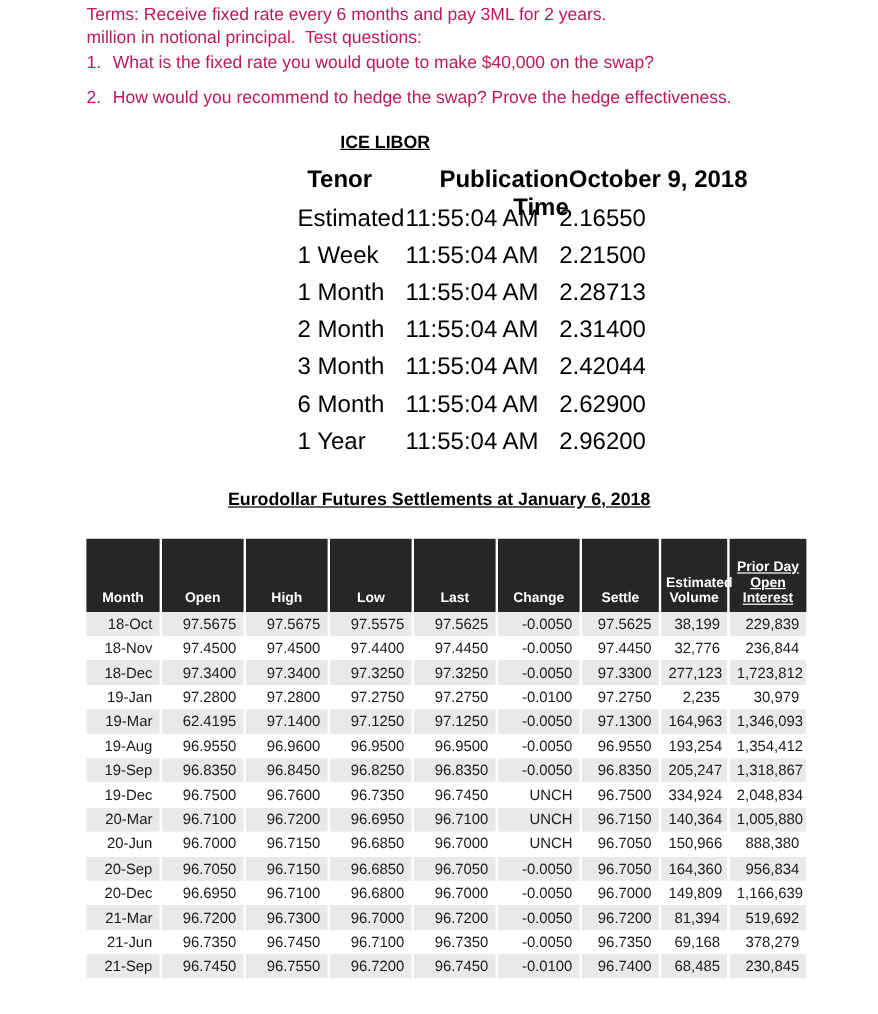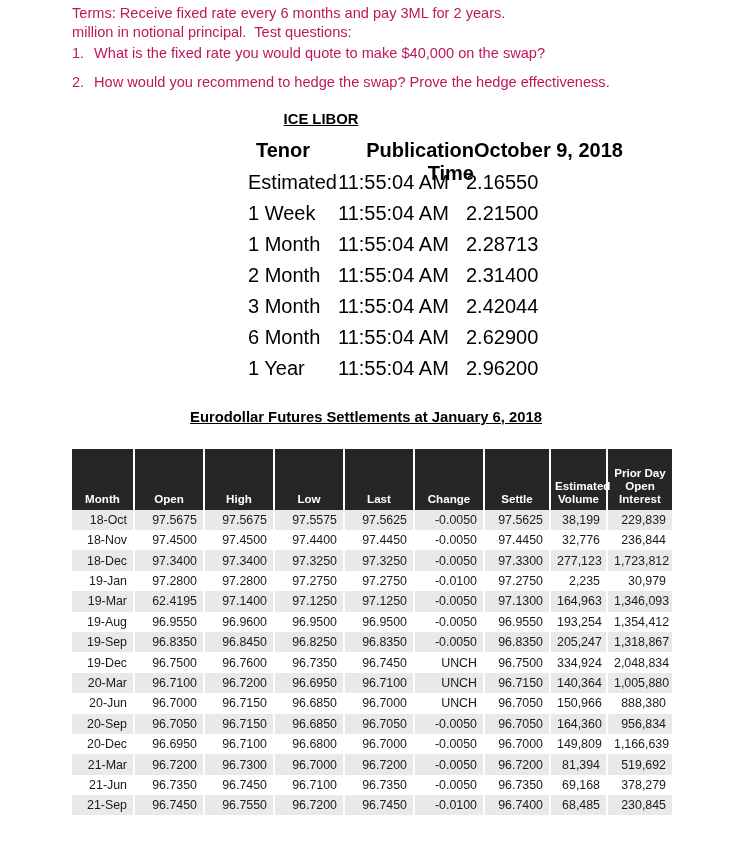--- a/index.html
+++ b/index.html
@@ -118,21 +118,21 @@
     font-size: 11.6px;
     text-align: center;
     vertical-align: bottom;
     height: 56px;
     padding: 0 4px 5px 4px;
     border-left: 2px solid #ffffff;
     border-right: 2px solid #ffffff;
     line-height: 13px;
   }
   table.futures th:first-child { border-left: none; }
-  table.futures th:last-child  { border-right: none; }
+  table.futures th:last-child  { border-right: none; text-decoration: underline; }
 
   table.futures td {
     height: 20.4px;
     padding: 0 6px;
     text-align: right;
     color: #1a1a1a;
     border-left: 2px solid #ffffff;
     border-right: 2px solid #ffffff;
     white-space: nowrap;
     overflow: hidden;

